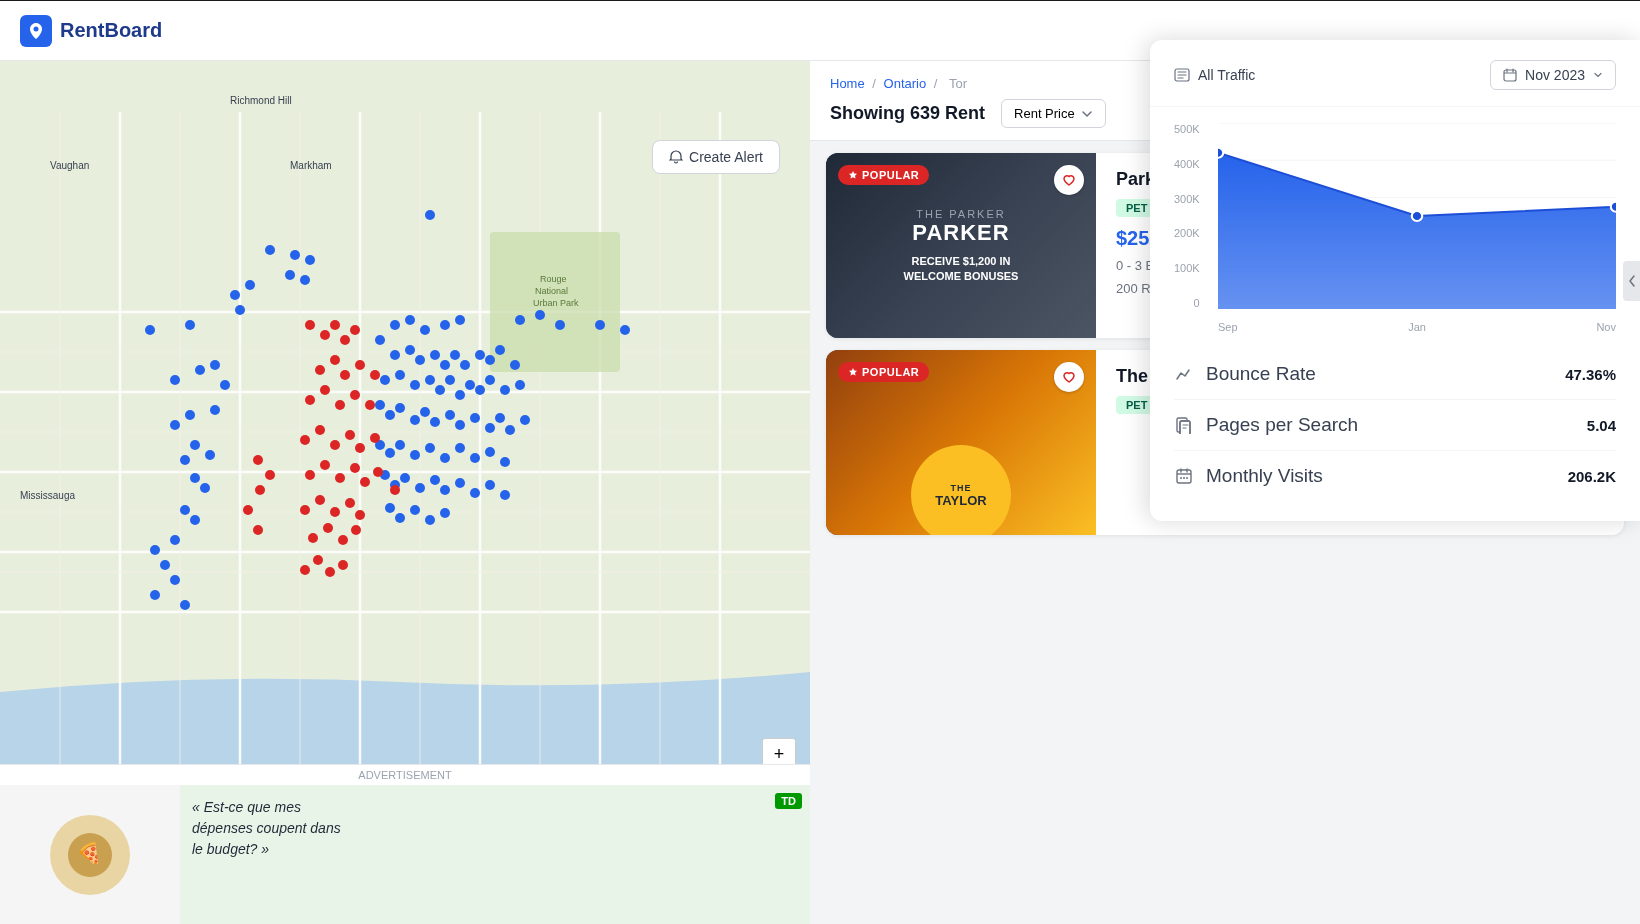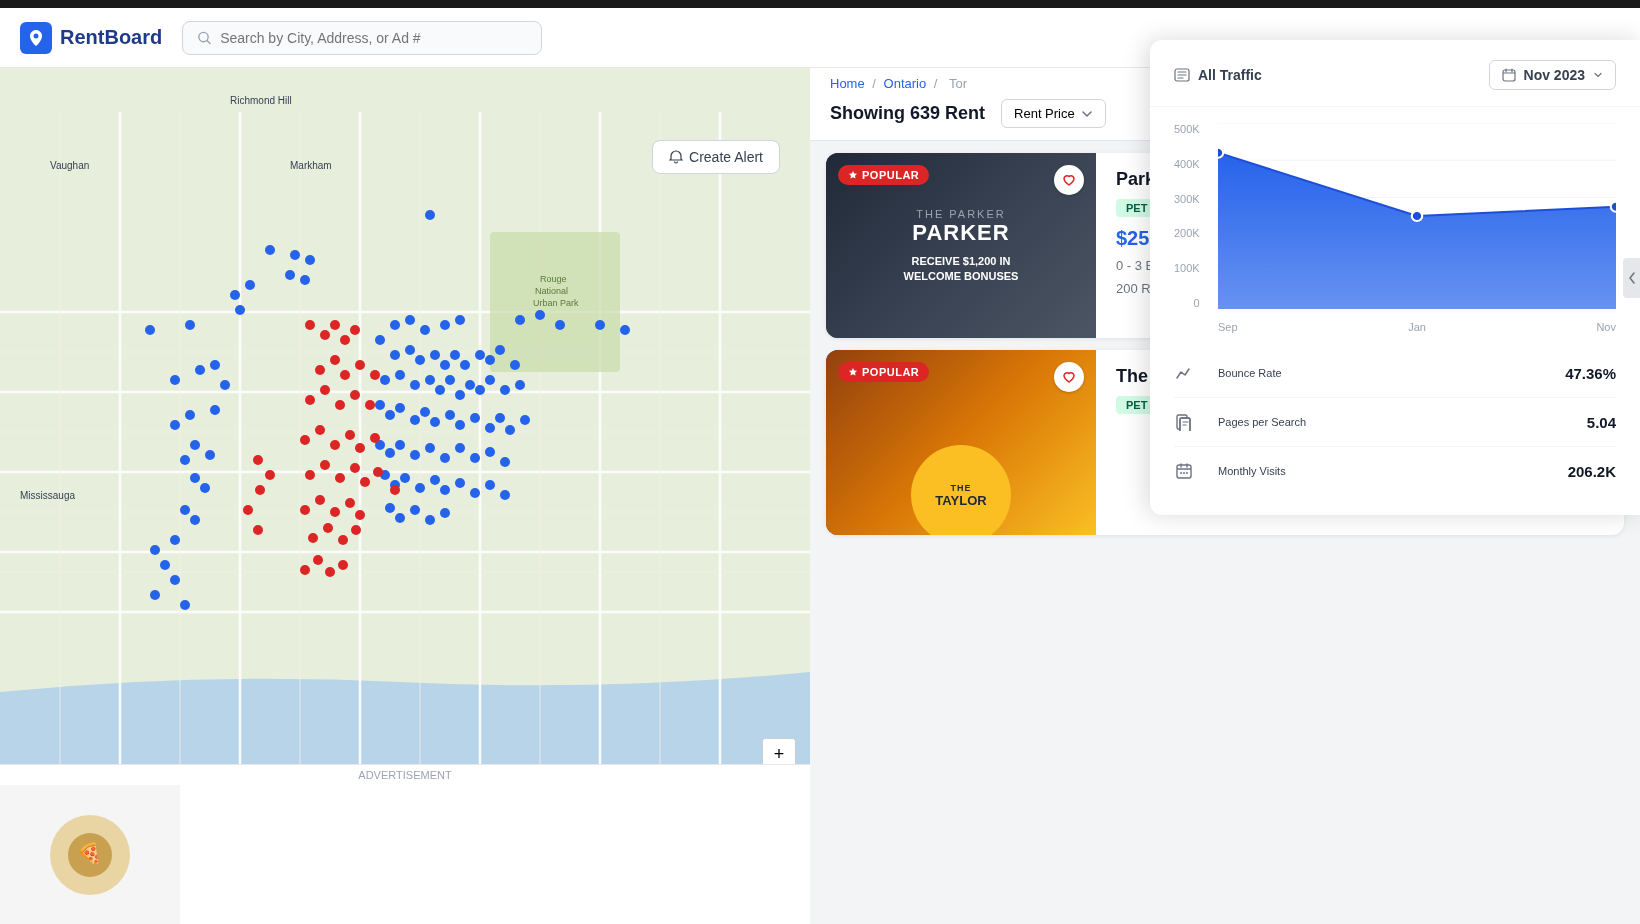--- a/index.html
+++ b/index.html
@@ -1,20 +1,20 @@
 <!DOCTYPE html>
 <html><head>
   <meta charset="utf-8">
   <style>
     * { margin: 0; padding: 0; box-sizing: border-box; }
     body { width: 1640px; height: 924px; overflow: hidden; background: #1a1a1a; font-family: -apple-system, BlinkMacSystemFont, 'Segoe UI', sans-serif; position: relative; }
 
     
     .header {
-      position: absolute; top: 8px; left: 0; right: 0; height: 60px;
+      position: absolute; top: 1px; left: 0; right: 0; height: 60px;
       background: white; z-index: 100; display: flex; align-items: center;
       padding: 0 20px; gap: 20px; border-bottom: 1px solid #e5e7eb;
     }
     .logo { display: flex; align-items: center; gap: 8px; text-decoration: none; }
     .logo-icon { width: 32px; height: 32px; background: #2563eb; border-radius: 6px; display: flex; align-items: center; justify-content: center; }
     .logo-text { font-size: 20px; font-weight: 700; color: #1e3a8a; }
     .search-bar {
       display: flex; align-items: center; gap: 8px;
       border: 1px solid #d1d5db; border-radius: 8px; padding: 8px 14px;
       width: 360px; background: #f9fafb;
@@ -163,21 +163,21 @@
     .taylor-logo { font-size: 11px; font-weight: 700; text-align: center; color: #1f2937; }
 
     
     .analytics-overlay {
       position: absolute; top: 40px; right: 0; width: 490px;
       background: white; border-radius: 12px 0 0 12px; box-shadow: -4px 0 24px rgba(0,0,0,0.15);
       z-index: 200; overflow: hidden;
     }
     .analytics-header { padding: 20px 24px 16px; border-bottom: 1px solid #f3f4f6; }
     .analytics-title { font-size: 20px; font-weight: 700; color: #111827; margin-bottom: 16px; }
-    .analytics-controls { display: flex; align-items: center; justify-content: space-between; font-weight: bold; }
+    .analytics-controls { display: flex; align-items: center; justify-content: space-between; }
     .traffic-selector {
       display: flex; align-items: center; gap: 8px;
       font-size: 14px; color: #374151;
     }
     .date-selector {
       display: flex; align-items: center; gap: 8px;
       border: 1px solid #d1d5db; border-radius: 6px; padding: 6px 12px;
       font-size: 14px; color: #374151; cursor: pointer;
     }
     .analytics-chart { padding: 16px 24px; }
@@ -186,21 +186,21 @@
     .y-label { font-size: 11px; color: #9ca3af; }
     .chart-svg-wrap { position: absolute; left: 44px; right: 0; top: 0; bottom: 24px; }
     .x-labels { position: absolute; left: 44px; right: 0; bottom: 0; display: flex; justify-content: space-between; }
     .x-label { font-size: 11px; color: #9ca3af; }
     .analytics-stats { padding: 0 24px 20px; }
     .stat-row {
       display: flex; align-items: center; justify-content: space-between;
       padding: 14px 0; border-bottom: 1px solid #f3f4f6;
     }
     .stat-row:last-child { border-bottom: none; }
-    .stat-left { display: flex; align-items: center; gap: 24px; font-size: 11px; color: #374151; }
+    .stat-left { display: flex; align-items: center; gap: 12px; font-size: 19px; color: #374151; }
     .stat-icon { width: 20px; height: 20px; display: flex; align-items: center; justify-content: center; color: #6b7280; }
     .stat-value { font-size: 15px; font-weight: 600; color: #111827; }
     .analytics-toggle {
       position: absolute; right: -1px; top: 50%; transform: translateY(-50%);
       background: #e5e7eb; border: none; width: 18px; height: 40px;
       border-radius: 4px 0 0 4px; cursor: pointer; display: flex; align-items: center; justify-content: center;
     }
 
     
     .map-label {
@@ -214,27 +214,20 @@
 <header class="header">
   <a class="logo" href="#">
     <div class="logo-icon">
       <svg width="20" height="20" viewBox="0 0 20 20" fill="none">
         <path d="M10 2C7 2 4 4.5 4 8c0 5 6 10 6 10s6-5 6-10c0-3.5-3-6-6-6z" fill="white"></path>
         <circle cx="10" cy="8" r="2.5" fill="#2563eb"></circle>
       </svg>
     </div>
     <span class="logo-text">RentBoard</span>
   </a>
-  <div class="search-bar">
-    <svg width="16" height="16" viewBox="0 0 16 16" fill="none">
-      <circle cx="7" cy="7" r="5" stroke="#9ca3af" stroke-width="1.5"></circle>
-      <path d="M11 11l3 3" stroke="#9ca3af" stroke-width="1.5" stroke-linecap="round"></path>
-    </svg>
-    <input type="text" placeholder="Search by City, Address, or Ad #" style="">
-  </div>
 </header>
 
 <div class="map-container">
   <div class="map-bg">
 
     <svg class="map-svg" viewBox="0 0 810 760" xmlns="http://www.w3.org/2000/svg">
 
       <rect width="810" height="760" fill="#e8eedc"></rect>
 
       <path d="M0 580 Q200 560 400 570 Q600 580 810 560 L810 760 L0 760 Z" fill="#b8d4e8"></path>
@@ -467,20 +460,24 @@
       <div class="ad-label">ADVERTISEMENT</div>
       <div class="ad-content">
         <div class="ad-left">
           <div style="width:80px;height:80px;background:#e8d5a3;border-radius:50%;display:flex;align-items:center;justify-content:center;">
             <svg width="50" height="50" viewBox="0 0 50 50">
               <circle cx="25" cy="25" r="22" fill="#c8a050"></circle>
               <text x="25" y="30" text-anchor="middle" font-size="20" fill="#fff">🍕</text>
             </svg>
           </div>
         </div>
+        <div class="ad-right">
+          <div style="font-style:italic;font-size:14px;color:#1f2937;line-height:1.5;">« Est-ce que mes<br>dépenses coupent dans<br>le budget? »</div>
+          <div style="position:absolute;top:8px;right:8px;background:#009900;color:white;font-size:11px;font-weight:700;padding:2px 6px;border-radius:3px;">TD</div>
+        </div>
       </div>
     </div>
   </div>
 </div>
 
 <div class="right-panel">
 
   <div class="listing-header">
     <div class="breadcrumb">
       <a href="#">Home</a>

